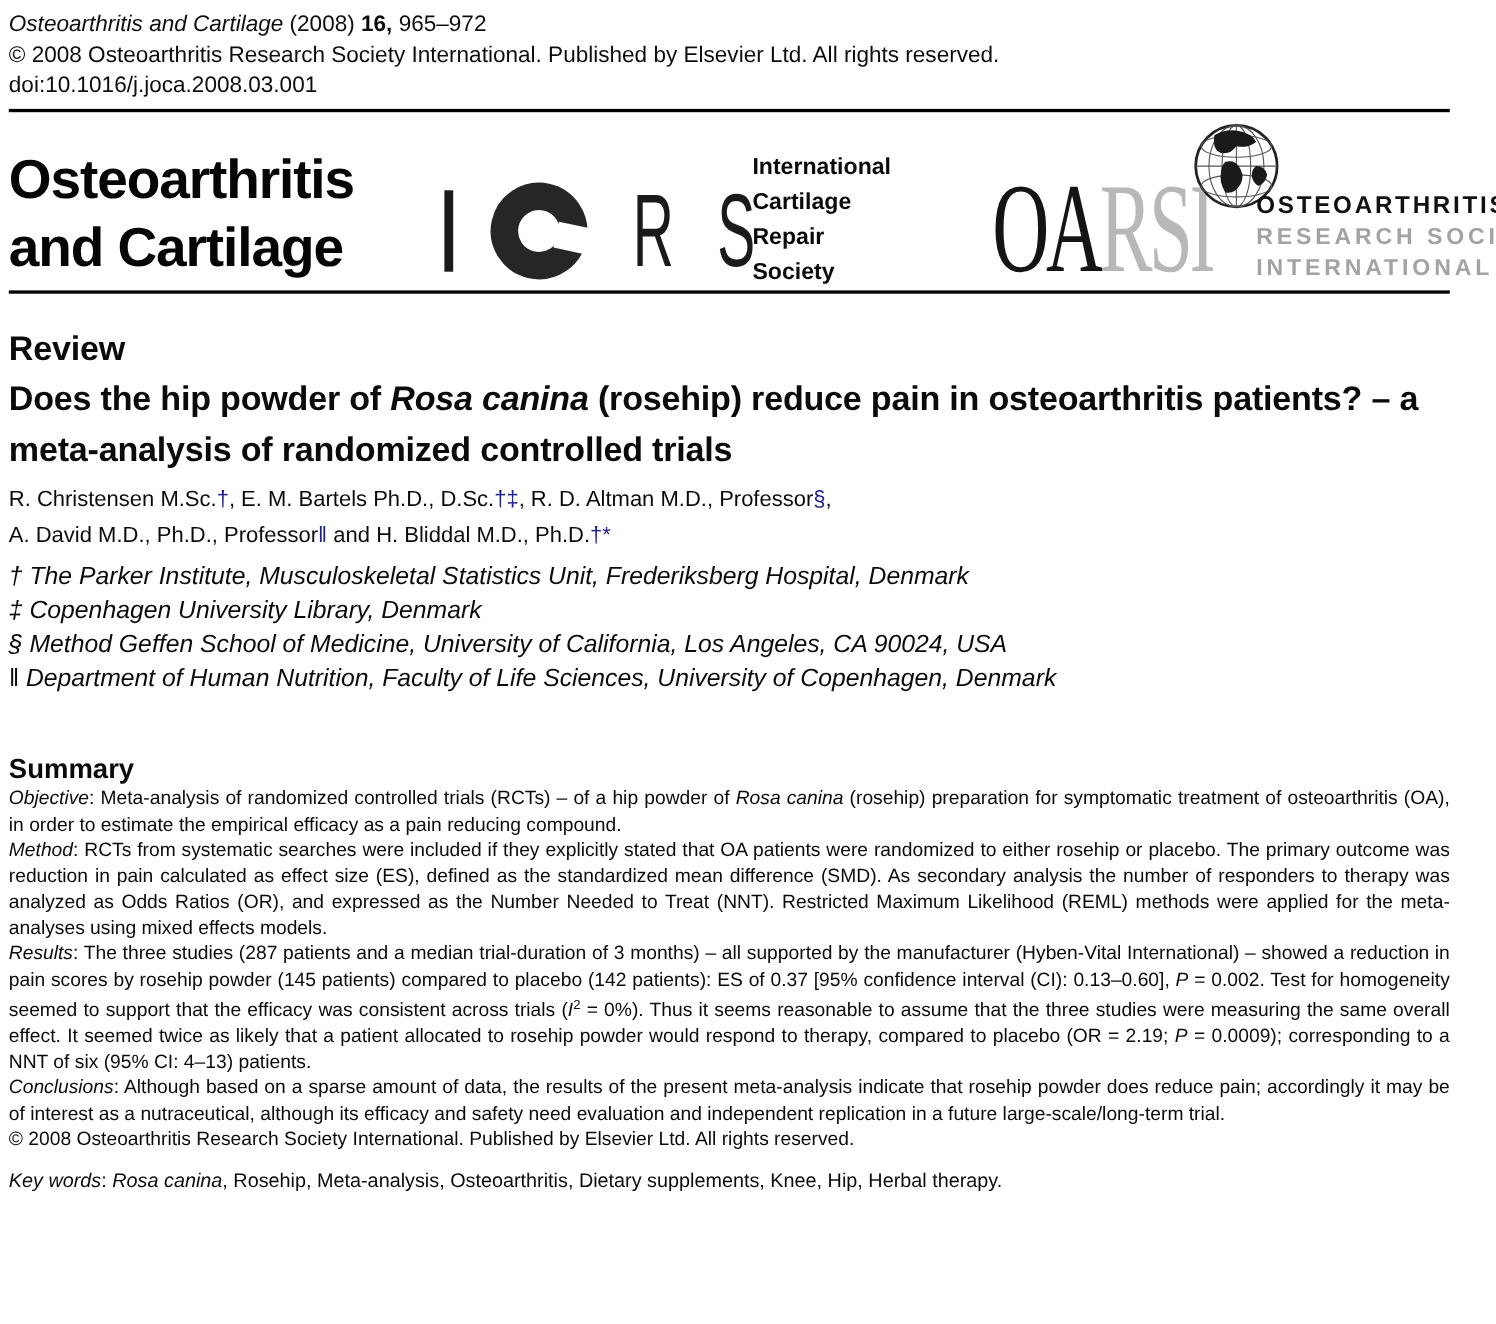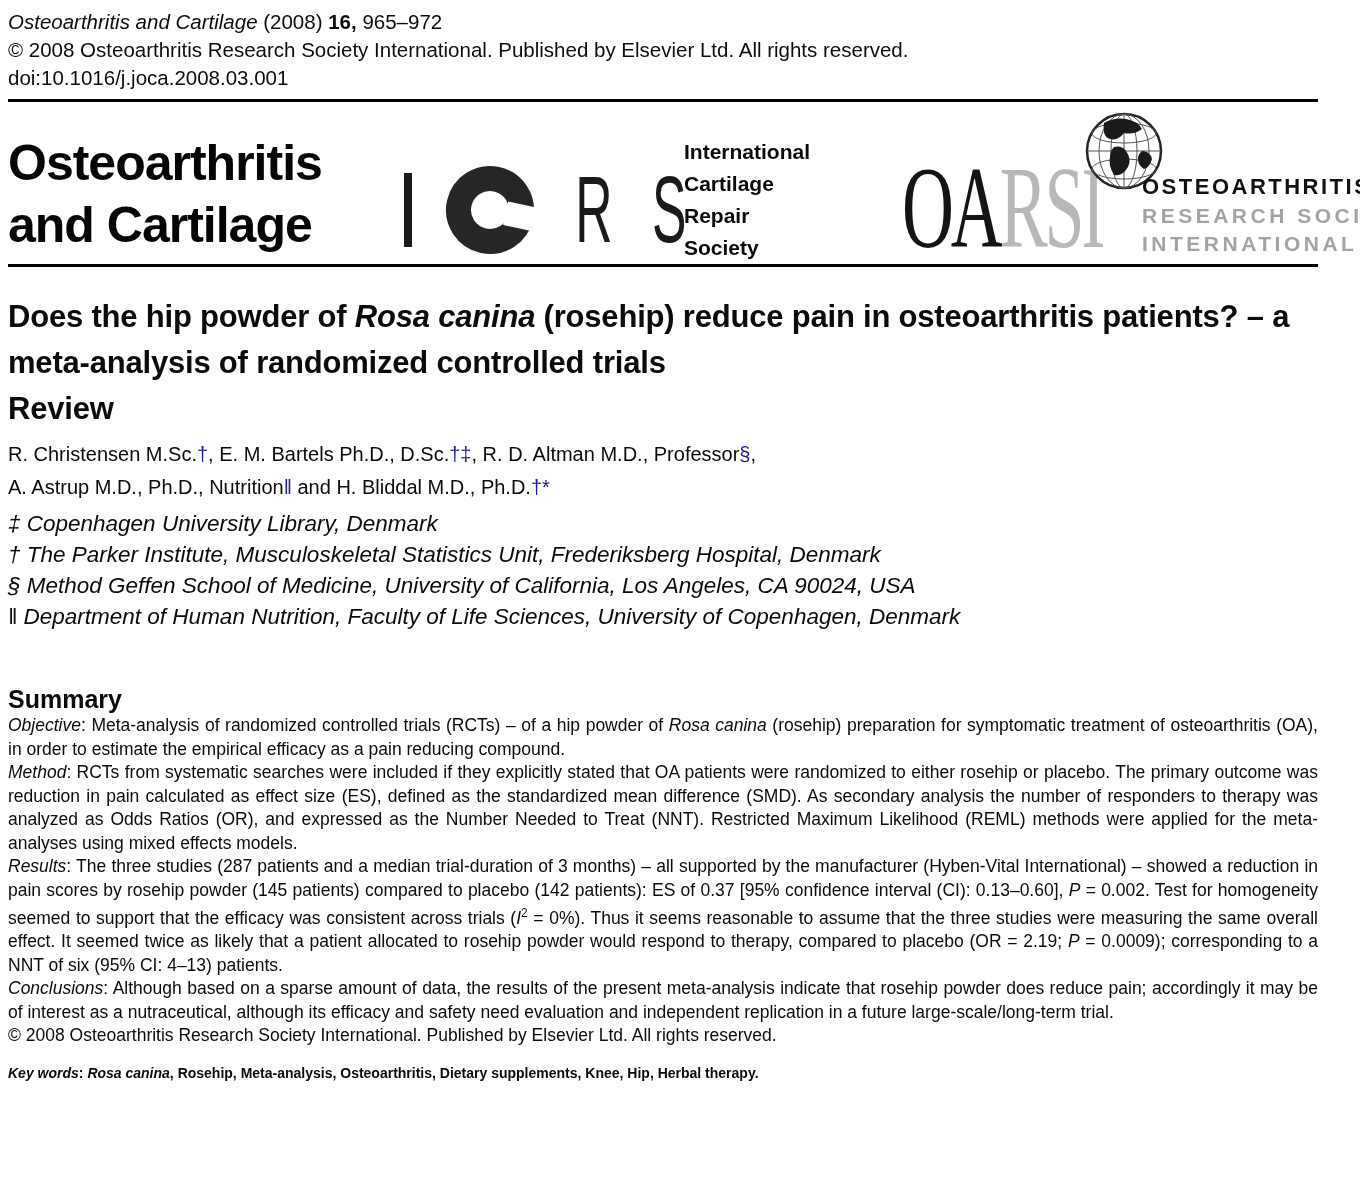--- a/index.html
+++ b/index.html
@@ -43,21 +43,21 @@
   
   .article{position:absolute;left:8px;top:294px;width:1310px;color:#0b0b0b;}
   .headline{font-size:31px;font-weight:bold;line-height:46px;letter-spacing:-0.2px;}
   .authors{margin-top:6px;font-size:20px;line-height:33px;}
   .sym{color:#20208f;}
   .affils{margin-top:4px;font-size:22.5px;font-style:italic;line-height:31px;}
   .summary-h{margin-top:52px;font-size:25px;font-weight:bold;line-height:30px;}
   .para{font-size:17.5px;line-height:23.5px;text-align:justify;}
   .para sup{font-size:0.68em;}
   .cr-line{font-size:17.5px;line-height:23.5px;}
-  .keywords{margin-top:14px;font-size:14px;line-height:23.5px;font-weight:bold;}
+  .keywords{margin-top:14px;font-size:18px;line-height:23.5px;}
 </style>
 </head>
 <body>
 
 <div class="page">
 
   <div class="cite">
     <div><span class="it">Osteoarthritis and Cartilage</span><span> (2008) </span><span class="b">16,</span><span> 965–972</span></div>
     <div>© 2008 Osteoarthritis Research Society International. Published by Elsevier Ltd. All rights reserved.</div>
     <div>doi:10.1016/j.joca.2008.03.001</div>
@@ -102,32 +102,32 @@
   <div class="oarsi-name">
     <div class="l1">OSTEOARTHRITIS</div>
     <div class="l2">RESEARCH SOCIETY</div>
     <div class="l3">INTERNATIONAL</div>
   </div>
 
   <div class="rule rule-bottom"></div>
 
   <div class="article">
 
+    <div class="headline">Review</div>
+
     <div class="headline"><span>Does the hip powder of </span><span class="it">Rosa canina</span><span> (rosehip) reduce pain in osteoarthritis patients? – a meta-analysis of randomized controlled trials</span></div>
-
-    <div class="headline">Review</div>
 
     <div class="authors">
       <div><span>R. Christensen M.Sc.</span><span class="sym">†</span><span>, E. M. Bartels Ph.D., D.Sc.</span><span class="sym">†‡</span><span>, R. D. Altman M.D., Professor</span><span class="sym">§</span><span>,</span></div>
-      <div><span>A. Astrup M.D., Ph.D., Nutrition</span><span class="sym">‖</span><span> and H. Bliddal M.D., Ph.D.</span><span class="sym">†*</span></div>
+      <div><span>A. David M.D., Ph.D., Professor</span><span class="sym">‖</span><span> and H. Bliddal M.D., Ph.D.</span><span class="sym">†*</span></div>
     </div>
 
     <div class="affils">
+      <div><span>†</span><span> The Parker Institute, Musculoskeletal Statistics Unit, Frederiksberg Hospital, Denmark</span></div>
       <div><span>‡</span><span> Copenhagen University Library, Denmark</span></div>
-      <div><span>†</span><span> The Parker Institute, Musculoskeletal Statistics Unit, Frederiksberg Hospital, Denmark</span></div>
       <div><span>§</span><span> Method Geffen School of Medicine, University of California, Los Angeles, CA 90024, USA</span></div>
       <div><span>‖</span><span> Department of Human Nutrition, Faculty of Life Sciences, University of Copenhagen, Denmark</span></div>
     </div>
 
     <div class="summary-h">Summary</div>
 
     <div class="para"><span class="it">Objective</span><span>: Meta-analysis of randomized controlled trials (RCTs) – of a hip powder of </span><span class="it">Rosa canina</span><span> (rosehip) preparation for symptomatic treatment of osteoarthritis (OA), in order to estimate the empirical efficacy as a pain reducing compound.</span></div>
 
     <div class="para"><span class="it">Method</span><span>: RCTs from systematic searches were included if they explicitly stated that OA patients were randomized to either rosehip or placebo. The primary outcome was reduction in pain calculated as effect size (ES), defined as the standardized mean difference (SMD). As secondary analysis the number of responders to therapy was analyzed as Odds Ratios (OR), and expressed as the Number Needed to Treat (NNT). Restricted Maximum Likelihood (REML) methods were applied for the meta-analyses using mixed effects models.</span></div>
 

